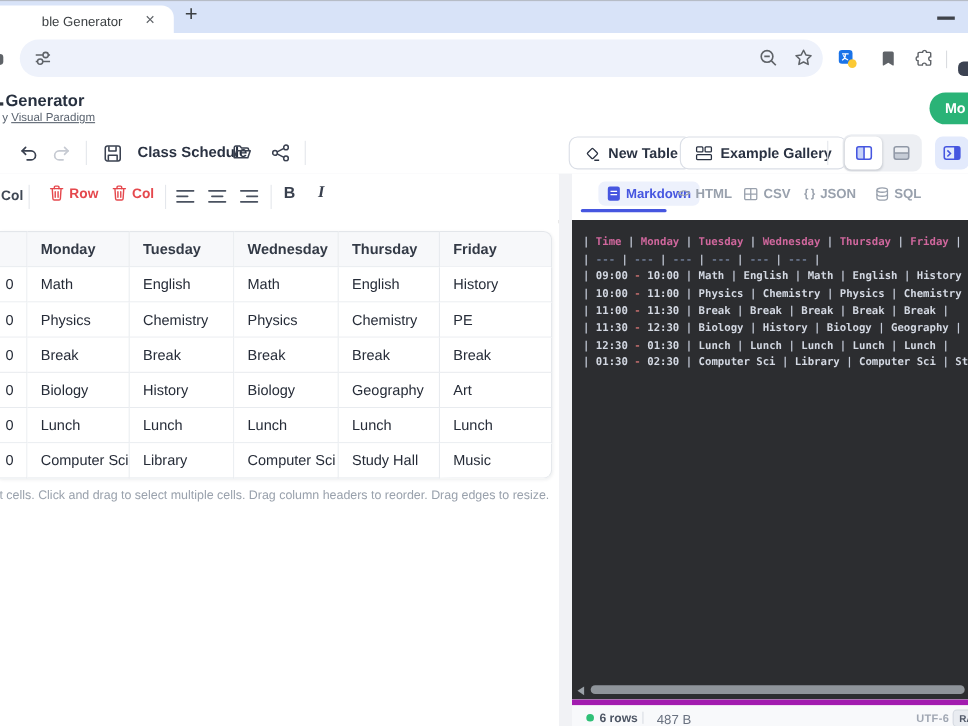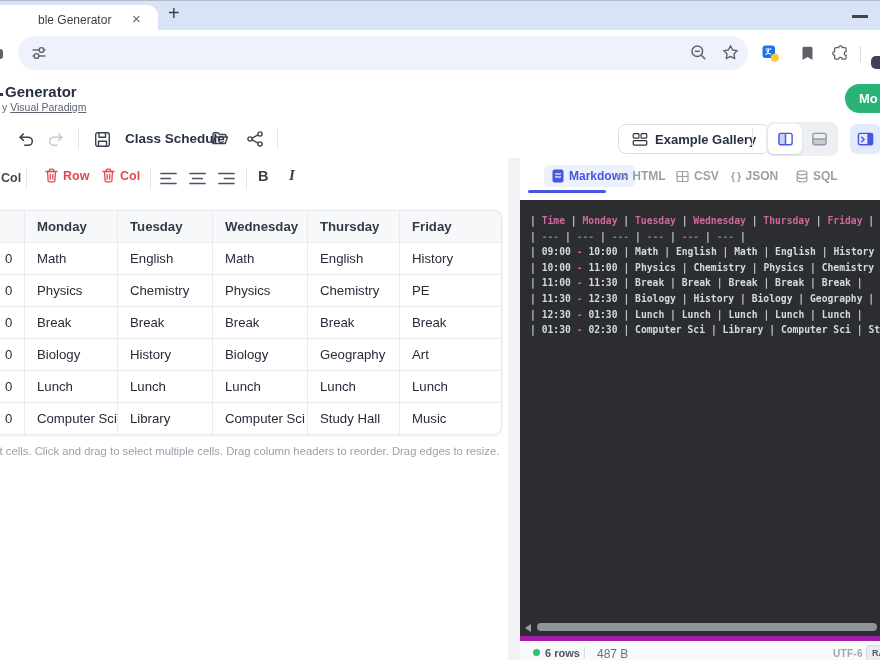--- a/index.html
+++ b/index.html
@@ -188,20 +188,29 @@
           <circle cx="13" cy="3" r="2.1"></circle>
           <circle cx="3" cy="8" r="2.1"></circle>
           <circle cx="13" cy="13" r="2.1"></circle>
           <line x1="5" y1="7.1" x2="11.1" y2="3.9"></line>
           <line x1="5" y1="8.9" x2="11.1" y2="12.1"></line>
         </g>
       </svg>
   </div>
   <div class="abs vsep" style="left:277px"></div>
 
+  <div class="abs obtn" style="left:517px">
+    <svg width="15" height="15" viewBox="0 0 17 17">
+        <g stroke="#2a3242" stroke-width="1.4" fill="none">
+          <rect x="4.6" y="4.6" width="8" height="8" rx="1.2" transform="rotate(45 8.6 8.6)"></rect>
+          <path d="M10.5 15.5h5"></path>
+        </g>
+      </svg>
+    <span>New Table</span>
+  </div>
   <div class="abs obtn" style="left:618px">
     <svg width="16" height="15" viewBox="0 0 19 17">
         <g stroke="#2a3242" stroke-width="1.4" fill="none">
           <rect x="1.5" y="1.5" width="6.8" height="5.3" rx="1"></rect>
           <rect x="10.7" y="1.5" width="6.8" height="5.3" rx="1"></rect>
           <rect x="1.5" y="9.8" width="16" height="5.3" rx="1"></rect>
         </g>
       </svg>
     <span>Example Gallery</span>
   </div>

